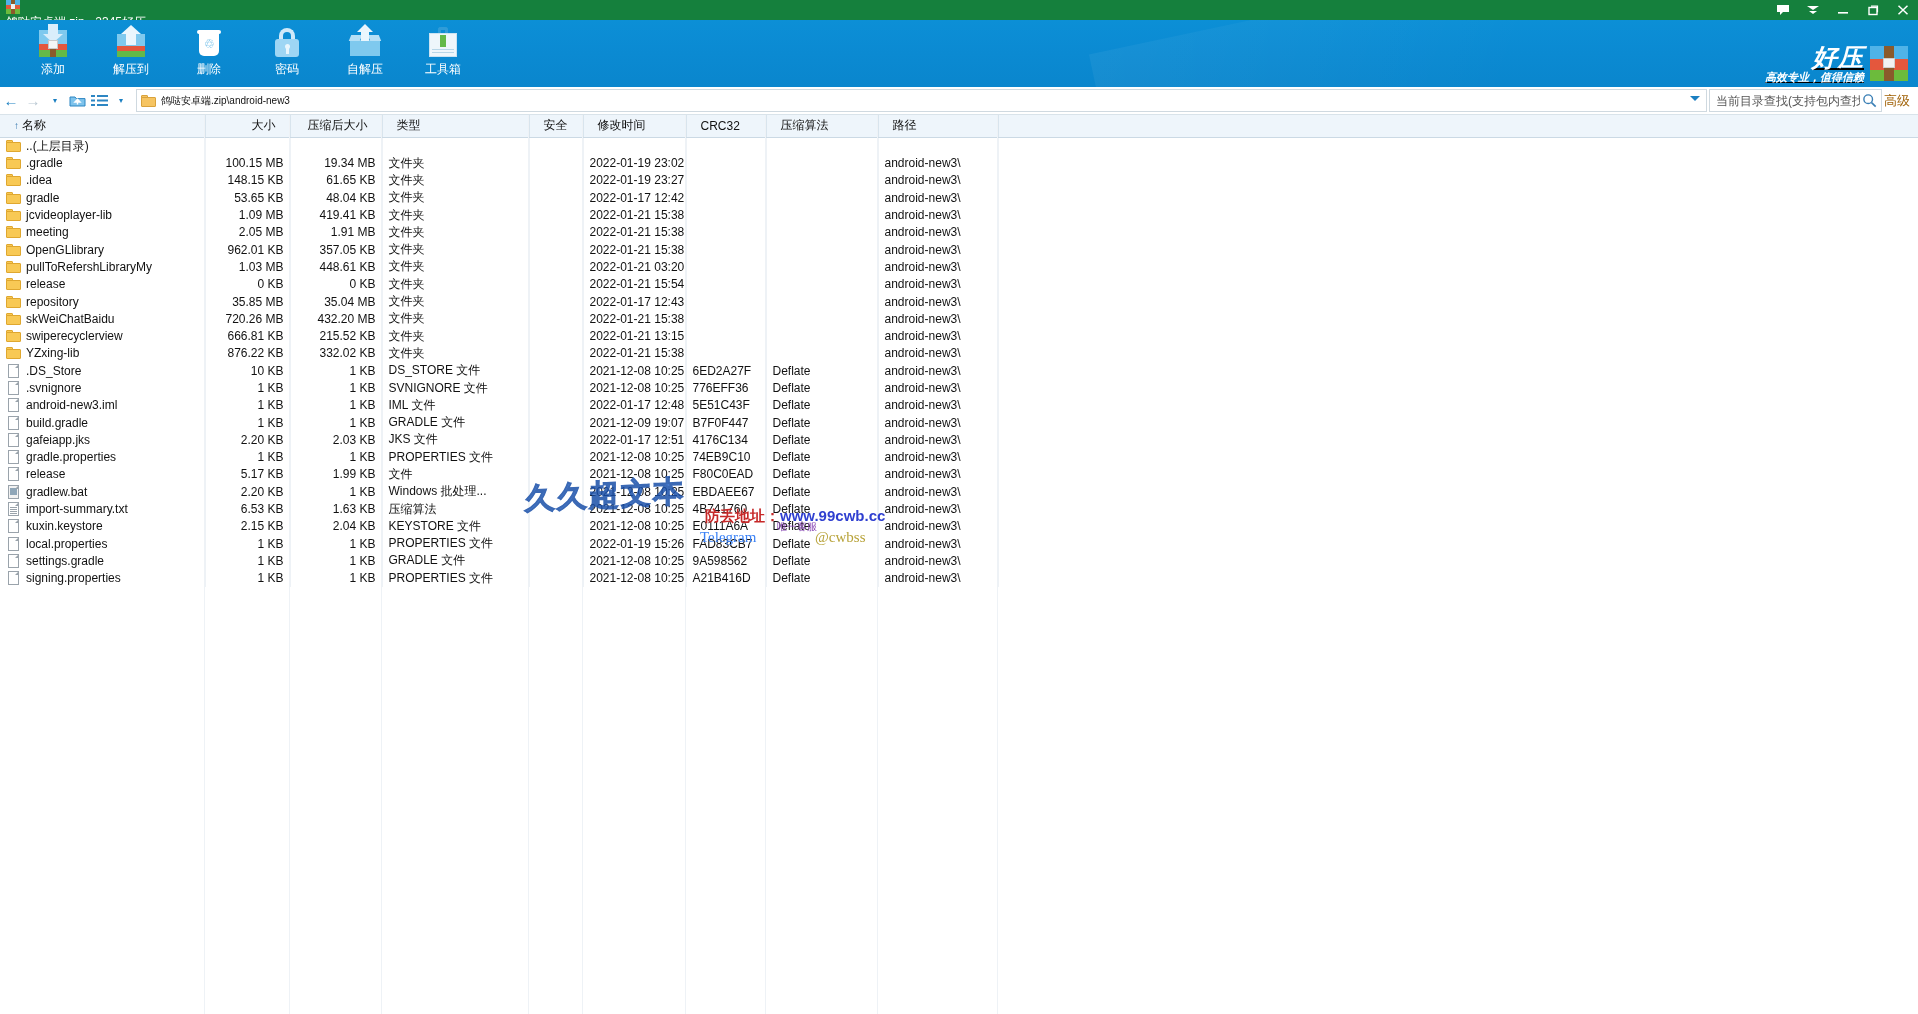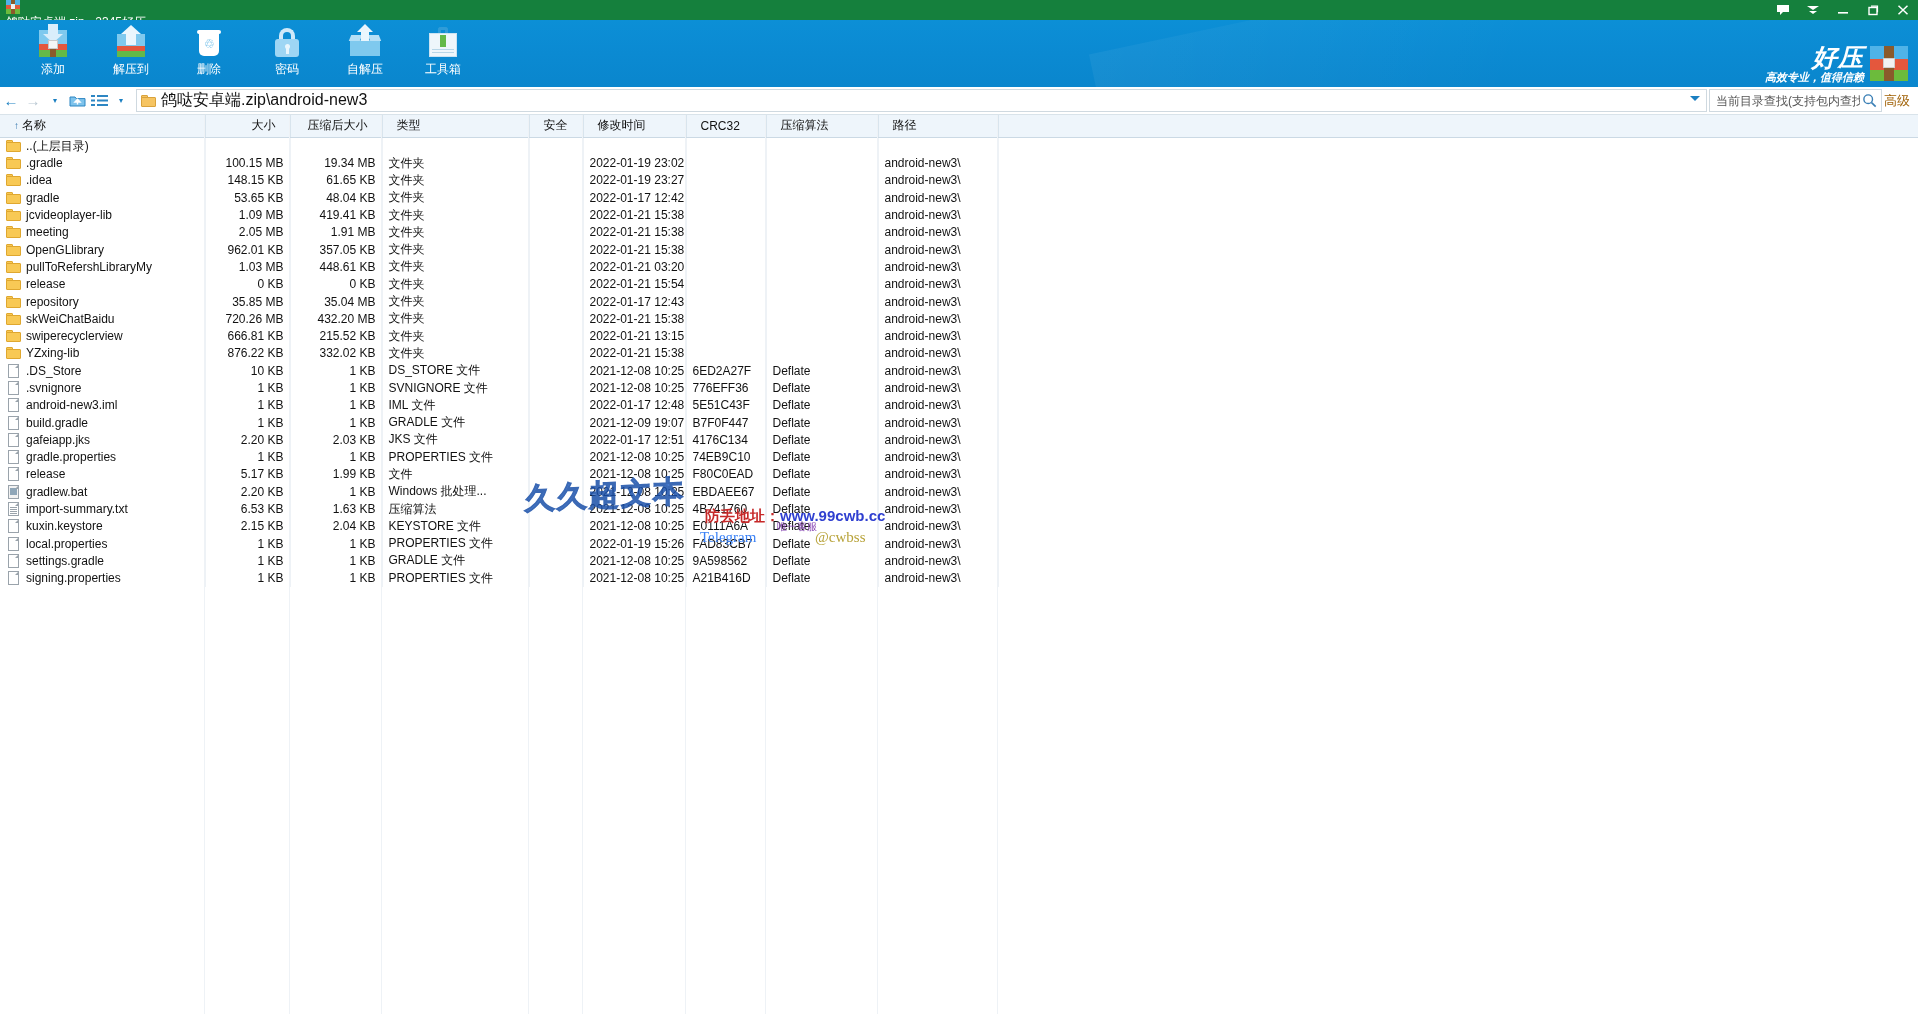--- a/index.html
+++ b/index.html
@@ -84,21 +84,21 @@
   .ic-sfx .arw{position:absolute;left:14px;top:6px;width:8px;height:11px;background:#eaf6fd;}
   .ic-sfx .arwh{position:absolute;left:10px;top:0px;width:0;height:0;border-left:8px solid transparent;border-right:8px solid transparent;border-bottom:8px solid #eaf6fd;}
   
   .ic-tbx .hd{position:absolute;left:13px;top:3px;width:10px;height:7px;border:3px solid #2f9cd8;border-bottom:0;border-radius:3px 3px 0 0;box-sizing:border-box;}
   .ic-tbx .bd{position:absolute;left:4px;top:9px;width:28px;height:24px;background:#eef6fb;border:1px solid #cbe3f2;box-sizing:border-box;}
   .ic-tbx .gr{position:absolute;left:15px;top:11px;width:6px;height:12px;background:#63b949;}
   .ic-tbx .l1{position:absolute;left:7px;top:25px;width:22px;height:1px;background:#b7d6e8;}
   .ic-tbx .l2{position:absolute;left:7px;top:28px;width:22px;height:1px;background:#b7d6e8;}
   
   .brand{
-    position:absolute;right:10px;bottom:3px;display:flex;align-items:flex-start;
+    position:absolute;right:10px;bottom:3px;display:flex;align-items:flex-start;text-decoration:underline;
   }
   .brand-txt{text-align:right;margin-right:6px;color:#ffffff;}
   .brand-name{font-size:25px;font-weight:bold;line-height:26px;letter-spacing:1px;font-style:italic;}
   .brand-slogan{font-size:11px;line-height:14px;font-style:italic;font-weight:bold;}
   .brand-ico{width:38px;height:38px;position:relative;margin-bottom:2px;}
   .brand-ico .b1{position:absolute;left:0;top:2px;width:38px;height:13px;background:#4fb3e8;}
   .brand-ico .b2{position:absolute;left:0;top:15px;width:38px;height:11px;background:#e4573d;}
   .brand-ico .b3{position:absolute;left:0;top:26px;width:38px;height:11px;background:#6cbb3c;}
   .brand-ico .bz{position:absolute;left:14px;top:2px;width:10px;height:35px;background:#8a5a2b;}
   .brand-ico .bw{position:absolute;left:13px;top:14px;width:12px;height:10px;background:#f2f2f2;border:1px solid #cfcfcf;box-sizing:border-box;}
@@ -113,21 +113,21 @@
   .nav-arrow{font-size:15px;color:#1a7fc1;line-height:15px;}
   .nav-arrow.dim{color:#b9c7d2;}
   .nav-caret{font-size:8px;color:#1a7fc1;}
   .path-box{
     flex:1 1 auto;height:21px;border:1px solid #cfd9e0;margin:0 2px 0 4px;
     display:flex;align-items:center;padding:0 4px;background:#ffffff;position:relative;
   }
   .path-folder{width:15px;height:12px;position:relative;margin-right:5px;flex:0 0 auto;}
   .path-folder .f1{position:absolute;left:0;top:2px;width:15px;height:10px;background:#f6c461;border:1px solid #d9a23b;box-sizing:border-box;border-radius:0 1px 1px 1px;}
   .path-folder .f2{position:absolute;left:0;top:0px;width:7px;height:3px;background:#f6c461;border:1px solid #d9a23b;box-sizing:border-box;border-radius:1px 1px 0 0;}
-  .path-text{font-size:16px;color:#111;white-space:nowrap;}
+  .path-text{font-size:10px;color:#111;white-space:nowrap;}
   .path-caret{position:absolute;right:6px;top:6px;width:0;height:0;border-left:5px solid transparent;border-right:5px solid transparent;border-top:5px solid #1a7fc1;}
   .search-box{
     width:163px;height:21px;border:1px solid #cfd9e0;display:flex;align-items:center;
     padding:0 4px;background:#ffffff;margin-right:2px;
   }
   .search-input{
     border:0;outline:0;flex:1 1 auto;font-size:12px;color:#333;
     font-family:"Liberation Sans","DejaVu Sans",sans-serif;background:transparent;width:10px;
   }
   .search-input::placeholder{color:#555;}

